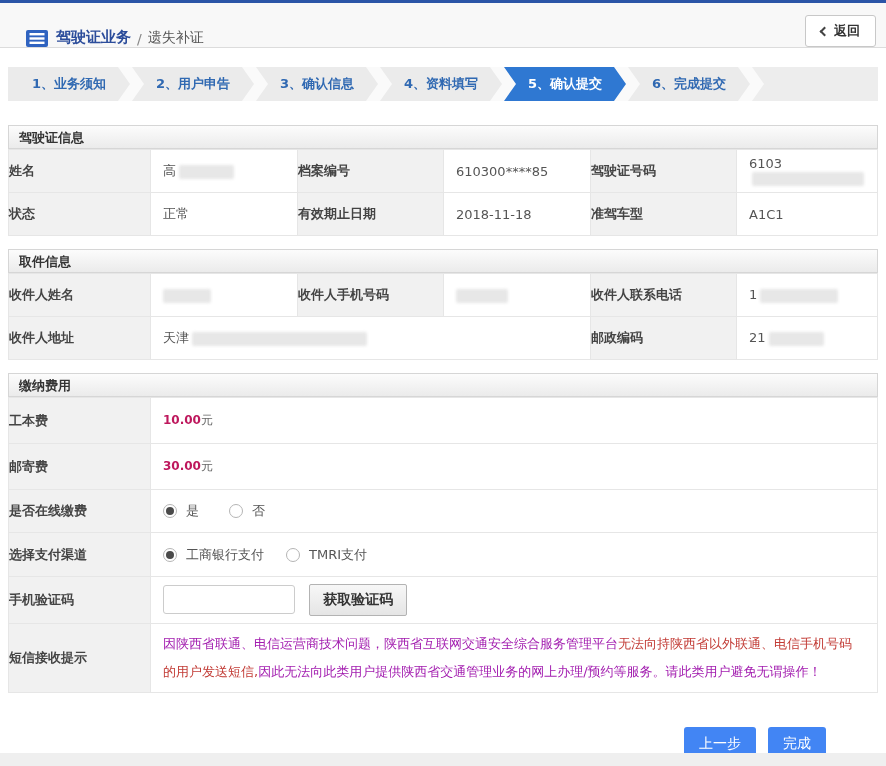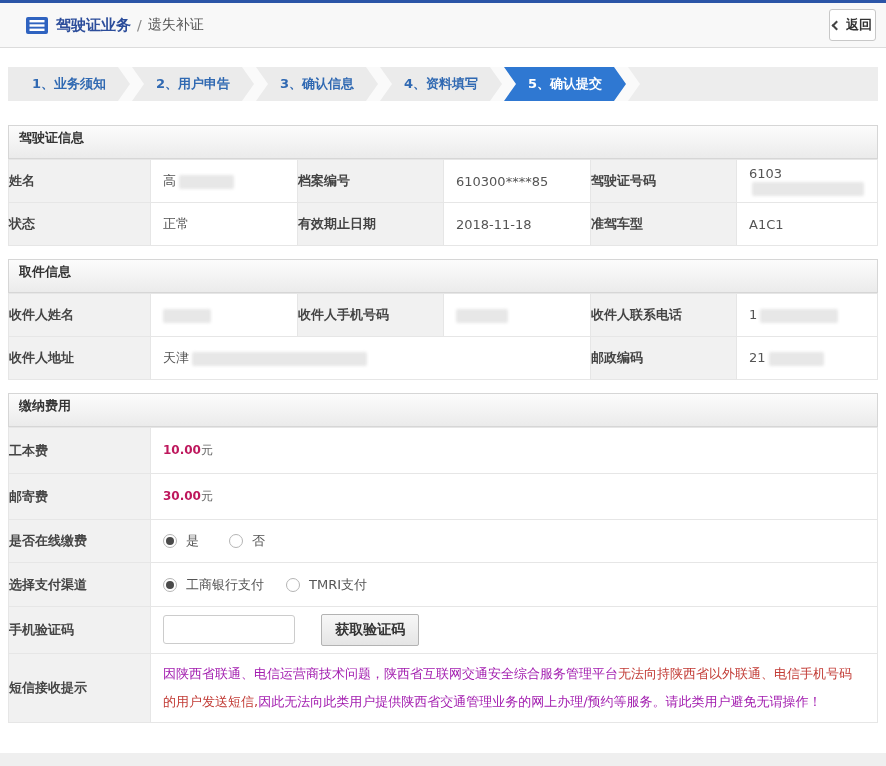--- a/index.html
+++ b/index.html
@@ -4,68 +4,68 @@
 <style>
   * { margin:0; padding:0; box-sizing:border-box; }
   html,body { width:886px; height:766px; }
   body {
     font-family:"DejaVu Sans","Liberation Sans",sans-serif;
     background:#ffffff; color:#333; font-size:13px; position:relative; overflow:hidden;
   }
   .topbar { height:3px; background:#2b55a7; }
   .pagehead {
     height:45px; background:#f8f8f8; border-bottom:1px solid #dcdcdc;
-    display:flex; align-items:center; padding:0 8px;
+    display:flex; align-items:flex-end; padding:0 8px;
   }
   .head-icon { width:22px; height:17px; margin:0 8px 0 18px; display:inline-block; }
   .head-title { font-size:15px; font-weight:bold; color:#2c4d9b; }
   .head-divider { margin:0 6px; color:#888; font-size:14px; }
   .head-sub { font-size:14px; color:#555; }
   .back-btn {
     margin-left:auto; margin-right:2px; background:#fff; border:1px solid #c8c8c8;
-    border-radius:3px; padding:6px 3px; font-size:13px; color:#333;
+    border-radius:3px; padding:6px 15px; font-size:13px; color:#333;
     display:flex; align-items:center; gap:6px; cursor:pointer; font-weight:bold;
   }
   .chev-left {
     width:7px; height:7px; border-left:2px solid #444; border-bottom:2px solid #444;
     transform:rotate(45deg); display:inline-block; margin-top:1px;
   }
   
   .steps { margin:19px 8px 0; height:34px; display:flex; background:#fafafa; }
   .step {
     width:122px; line-height:34px; text-align:center; font-weight:bold; font-size:13px;
     color:#3069b2; background:#ebebeb; margin-right:2px;
     clip-path:polygon(0 0, calc(100% - 12px) 0, 100% 50%, calc(100% - 12px) 100%, 0 100%, 12px 50%);
   }
   .step.first { clip-path:polygon(0 0, calc(100% - 12px) 0, 100% 50%, calc(100% - 12px) 100%, 0 100%); }
   .step.active { background:#2f78d2; color:#fff; }
   .steps-filler { flex:1; background:#ededed; clip-path:polygon(0 0, 100% 0, 100% 100%, 0 100%, 12px 50%); }
   
   .section { margin:13px 8px 0; }
   .section.firstsec { margin-top:24px; }
   .section-head {
-    height:34px; line-height:24px; background:linear-gradient(#fcfcfc,#ebebeb);
+    height:24px; line-height:24px; background:linear-gradient(#fcfcfc,#ebebeb);
     border:1px solid #d6d6d6; font-weight:bold; color:#333; padding-left:10px; font-size:13px;
   }
   table { width:100%; border-collapse:collapse; table-layout:fixed; }
   .grid-table { border:1px solid #e0e0e0; border-top:none; }
   .grid-table td { border:1px solid #e6e6e6; font-size:13px; height:43px; }
   td.lbl { background:#f1f1f1; text-align:left; padding-right:12px; font-weight:bold; color:#444; }
   td.val { background:#fff; padding-left:12px; color:#555; }
   .redact { display:inline-block; vertical-align:middle; background:#e7e7e7; border-radius:2px; height:14px; filter:blur(1.5px); margin-left:3px; }
   
   .fee-num { color:#be185d; font-weight:bold; font-size:12px;margin-top:36px; }
   .fee-unit { font-size:12px; color:#666; }
   .radio-group { display:flex; align-items:center; gap:30px; }
   .radio-opt { display:flex; align-items:center; gap:9px; color:#555; cursor:pointer; }
   .radio { width:14px; height:14px; border-radius:50%; border:1px solid #b5b5b5; background:#fff; position:relative; display:inline-block; }
   .radio.checked::after { content:''; position:absolute; left:2px; top:2px; width:8px; height:8px; border-radius:50%; background:#4a4a4a; }
   .sms-input { width:132px; height:29px; border:1px solid #ccc; border-radius:3px; padding:0 8px; font-size:13px; font-family:inherit; }
   .code-btn {
-    height:32px; padding:0 13px; margin-left:22px; vertical-align:middle;
+    height:32px; padding:0 13px; margin-left:10px; vertical-align:middle;
     background:linear-gradient(#f7f7f7,#e5e5e5); border:1px solid #b3b3b3; border-radius:2px;
     font-weight:bold; font-size:14px; color:#333; cursor:pointer; font-family:inherit;
   }
   .notice-cell { line-height:28px; padding:6px 14px 6px 12px !important; }
   .notice-light { color:#a21caf; }
   .notice-strong { color:#c23b35; }
   
   .footer-actions { margin:34px 60px 0 0; display:flex; justify-content:flex-end; gap:12px; }
   .btn-blue {
     background:#4285f4; color:#fff; border:none; border-radius:3px;
@@ -95,20 +95,21 @@
     <span>返回</span>
   </button>
 </div>
 
 <div class="steps">
   <div class="step first"><span>1、业务须知</span></div>
   <div class="step"><span>2、用户申告</span></div>
   <div class="step"><span>3、确认信息</span></div>
   <div class="step"><span>4、资料填写</span></div>
   <div class="step active"><span>5、确认提交</span></div>
+  <div class="step"><span>6、完成提交</span></div>
   <div class="steps-filler"></div>
 </div>
 
 <div class="section firstsec">
   <div class="section-head">驾驶证信息</div>
   <table class="grid-table">
     <colgroup>
         <col style="width:142px">
         <col style="width:147px">
         <col style="width:146px">

